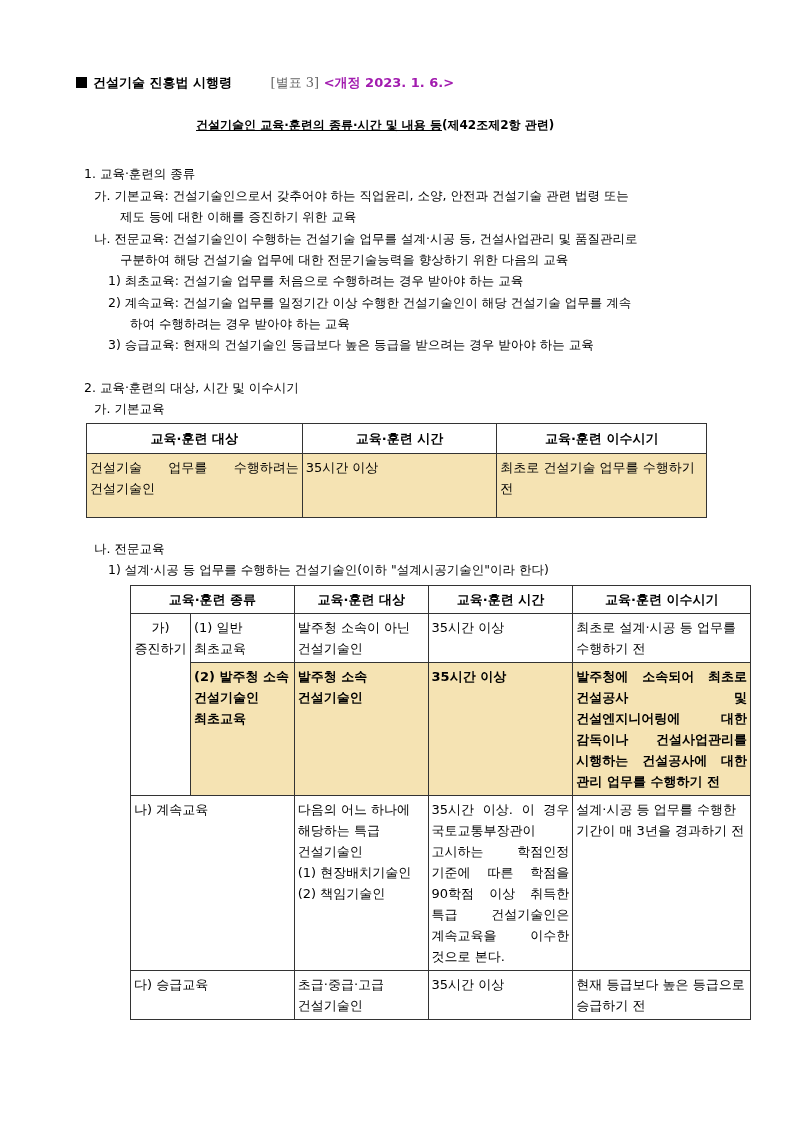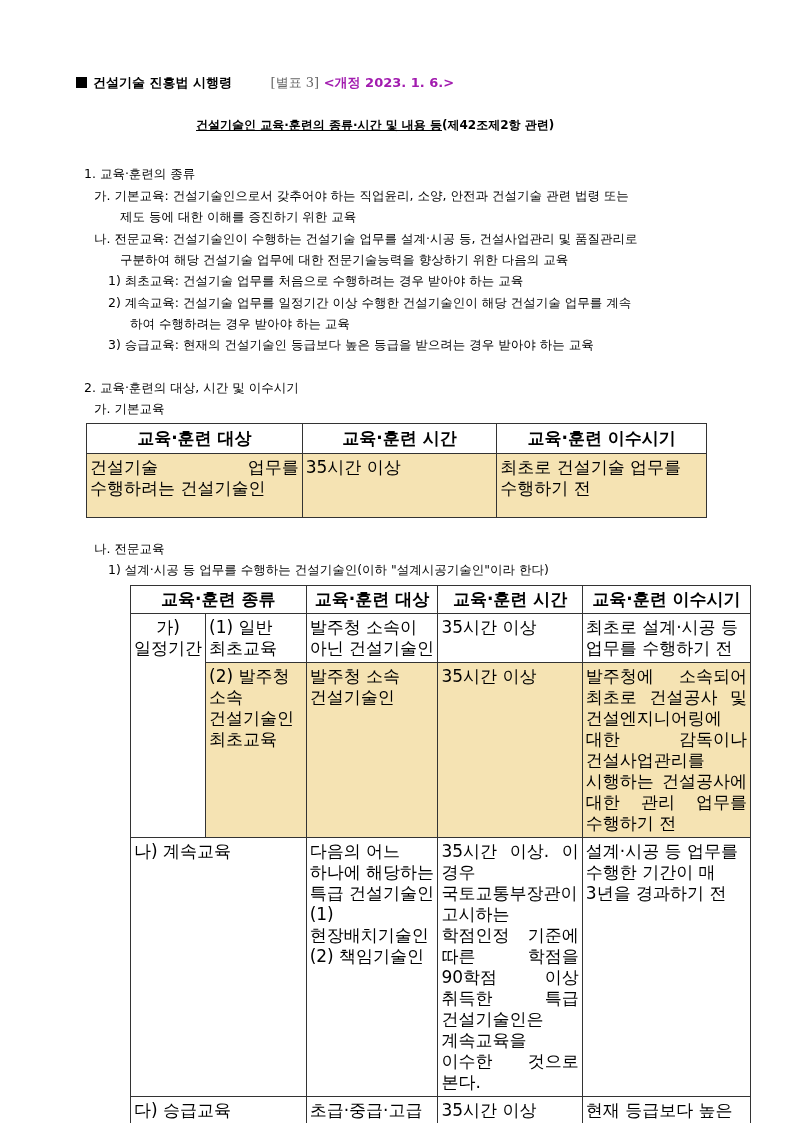--- a/index.html
+++ b/index.html
@@ -8,21 +8,21 @@
     font-family: "DejaVu Sans", sans-serif; color: #000; font-size: 12.5px;
   }
   .page { position: absolute; left: 0; top: 0; width: 793px; height: 1123px; }
   .header-line { position: absolute; left: 76px; top: 74px; font-size: 13px; font-weight: bold; white-space: nowrap; }
   .header-line .square { display: inline-block; width: 11px; height: 11px; background: #000; margin-right: 6px; vertical-align: -1px; }
   .header-line .annex { font-weight: normal; color: #666; font-family: "DejaVu Serif", serif; padding-left: 34px; }
   .header-line .rev { color: #a21caf; }
   .doc-title { position: absolute; left: 196px; top: 117px; font-size: 12px; font-weight: bold; white-space: nowrap; }
   .doc-title .u { text-decoration: underline; }
   .txt { position: absolute; white-space: nowrap; font-size: 12.5px; line-height: 18px; }
-  table { position: absolute; border-collapse: collapse; font-size: 17px; }
+  table { position: absolute; border-collapse: collapse; font-size: 13px; }
   td, th { border: 1px solid #333; vertical-align: top; padding: 3px 3px; line-height: 21px; }
   th { font-weight: bold; text-align: center; vertical-align: middle; background: #fff; }
   .yel { background: #f5e3b3; }
   .center { text-align: center; }
   .just { text-align: justify; }
 </style>
 </head>
 <body>
 
 <div class="page">
@@ -89,27 +89,27 @@
         <col style="width:178px">
       </colgroup>
     <tbody>
         <tr style="height:28px;">
       <th colspan="2">교육·훈련 종류</th>
       <th>교육·훈련 대상</th>
       <th>교육·훈련 시간</th>
       <th>교육·훈련 이수시기</th>
     </tr>
     <tr style="height:48px;">
-      <td rowspan="2" class="center" style="word-break:keep-all;">가) 일정기간</td>
+      <td rowspan="2" class="center" style="word-break:keep-all;">가) 증진하기</td>
       <td style="word-break:keep-all;">(1) 일반 최초교육</td>
       <td style="word-break:keep-all;">발주청 소속이 아닌 건설기술인</td>
       <td>35시간 이상</td>
       <td style="word-break:keep-all;">최초로 설계·시공 등 업무를 수행하기 전</td>
     </tr>
-    <tr class="yel" style="height:130px;">
+    <tr class="yel" style="height:130px;font-weight:bold;">
       <td style="word-break:keep-all;">(2) 발주청 소속 건설기술인 최초교육</td>
       <td style="word-break:keep-all;">발주청 소속 건설기술인</td>
       <td>35시간 이상</td>
       <td class="just" style="word-break:keep-all;">발주청에 소속되어 최초로 건설공사 및 건설엔지니어링에 대한 감독이나 건설사업관리를 시행하는 건설공사에 대한 관리 업무를 수행하기 전</td>
     </tr>
     <tr style="height:150px;">
       <td colspan="2">나) 계속교육</td>
       <td style="word-break:keep-all;">
         <div>다음의 어느 하나에 해당하는 특급 건설기술인</div>
         <div>(1) 현장배치기술인</div>

